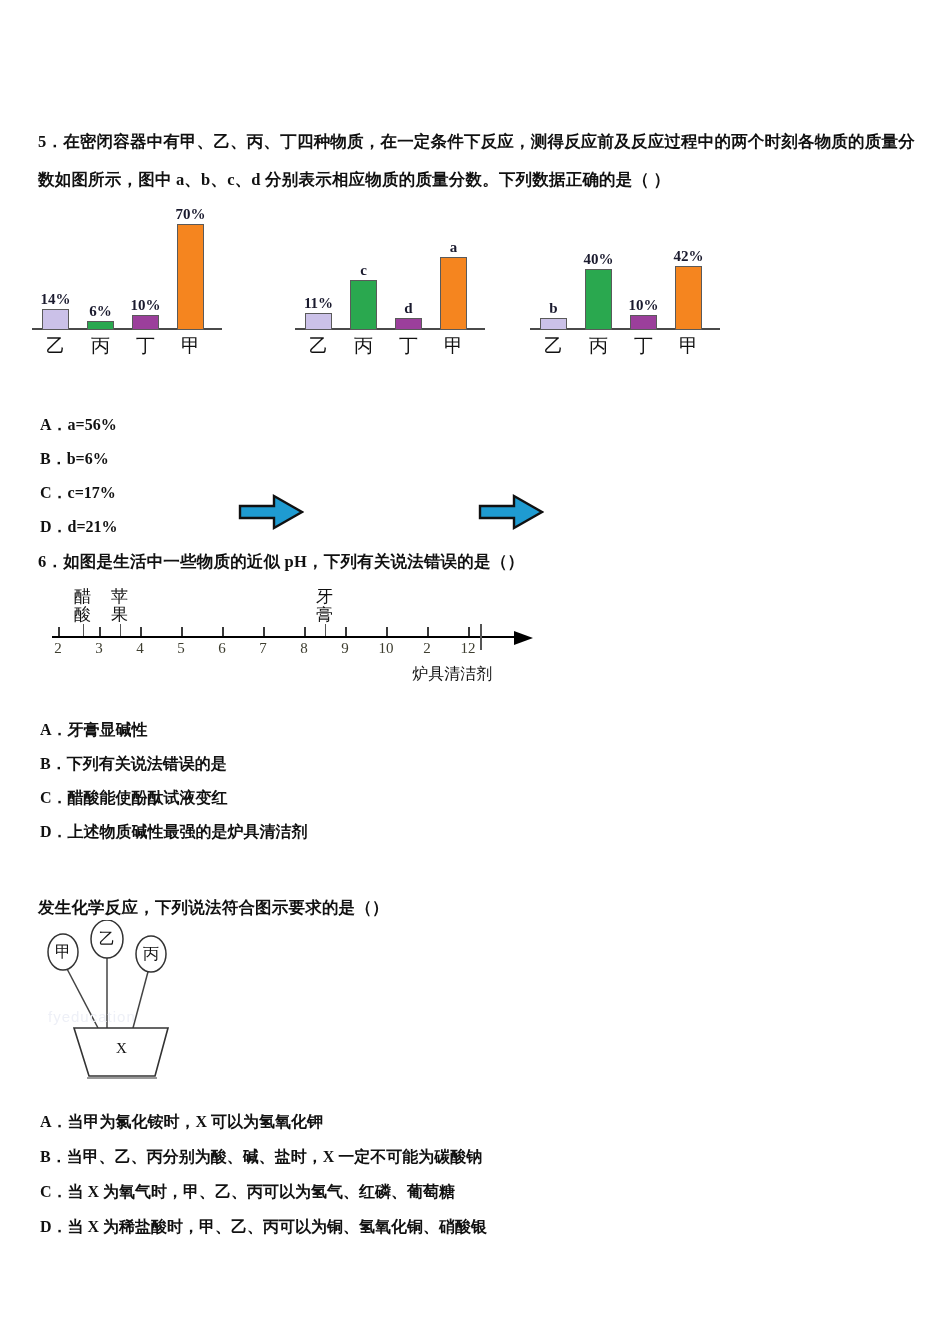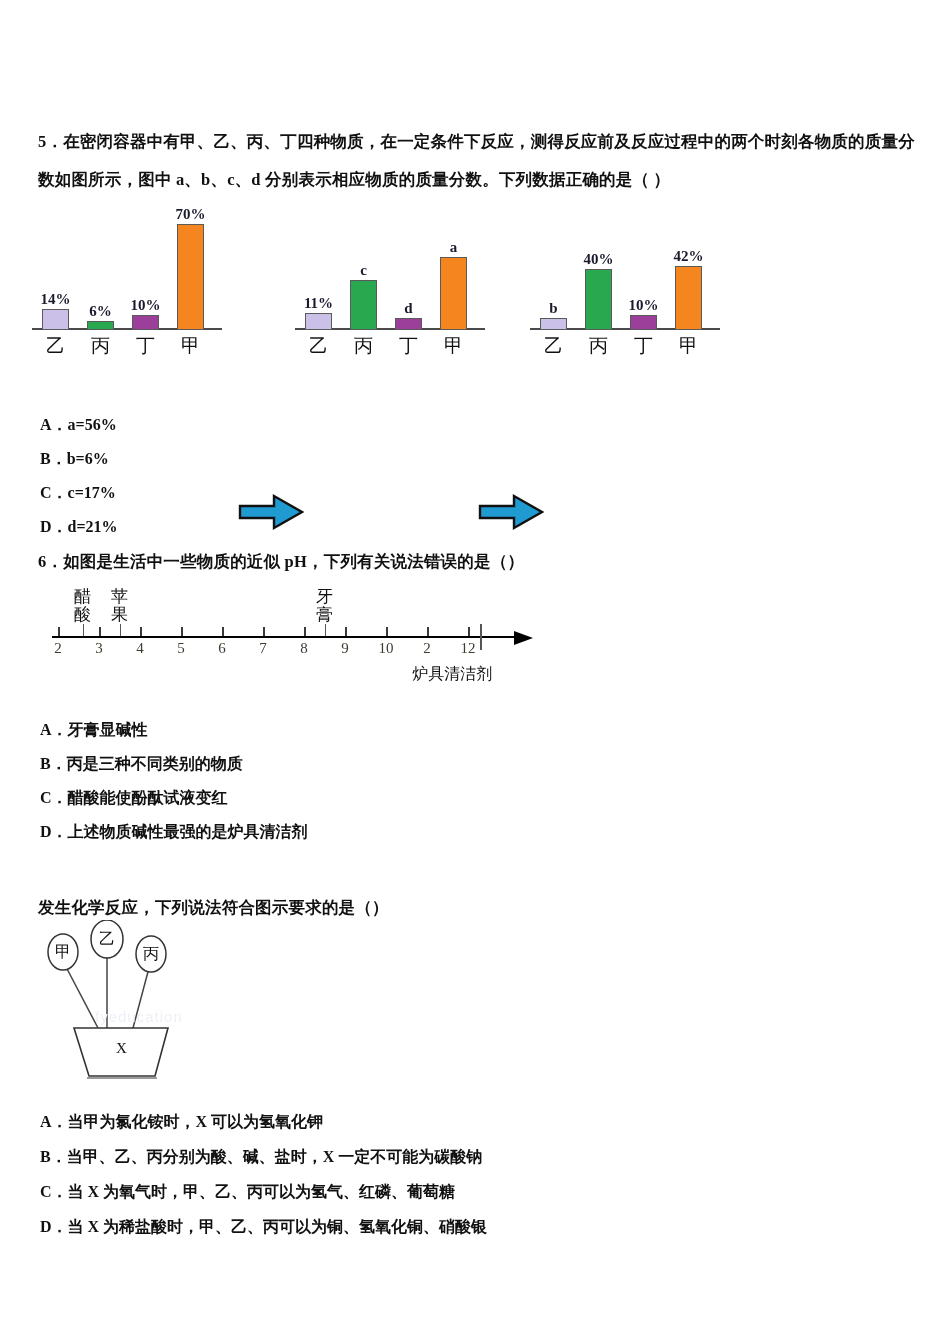--- a/index.html
+++ b/index.html
@@ -287,21 +287,21 @@
 膏</div>
       <div class="phendbar" style="left: 272.5px; top: 36px; height: 12px;"></div>
       <div class="phendbar" style="left: 428.3px; top: 36px; height: 26px;"></div>
       <div class="phlabel-h" style="left: 360.3px; top: 76px;">炉具清洁剂</div>
     </div>
 
   <div class="opt" style="left:40px; top:720px;">
     <span class="lbl">A．</span><span>牙膏显碱性</span>
   </div>
   <div class="opt" style="left:40px; top:754px;">
-    <span class="lbl">B．</span><span>丙是三种不同类别的物质</span>
+    <span class="lbl">B．</span><span>下列有关说法错误的是</span>
   </div>
   <div class="opt" style="left:40px; top:788px;">
     <span class="lbl">C．</span><span>醋酸能使酚酞试液变红</span>
   </div>
   <div class="opt" style="left:40px; top:822px;text-align:right;">
     <span class="lbl">D．</span><span>上述物质碱性最强的是炉具清洁剂</span>
   </div>
 
   <div class="qtext" style="left:38px; top:896px;">发生化学反应，下列说法符合图示要求的是（）</div>
 
@@ -316,21 +316,21 @@
       <line x1="49" y1="158" x2="119" y2="158" stroke="#999" stroke-width="2"></line>
 
       <ellipse cx="25" cy="32" rx="15" ry="18" fill="#ffffff" stroke="#333" stroke-width="1.5"></ellipse>
       <ellipse cx="69" cy="19" rx="16" ry="19" fill="#ffffff" stroke="#333" stroke-width="1.5"></ellipse>
       <ellipse cx="113" cy="34" rx="15" ry="18" fill="#ffffff" stroke="#333" stroke-width="1.5"></ellipse>
     </svg>
     <div class="funnel-label" id="node0" style="left:17px; top:22px;">甲</div>
     <div class="funnel-label" id="node1" style="left:61px; top:9px;">乙</div>
     <div class="funnel-label" id="node2" style="left:105px; top:24px;">丙</div>
     <div class="funnel-label" style="left:78px; top:120px; font-size:15px;">X</div>
-    <div class="watermark" style="left:10px; top:88px;margin-left:47px;">fyeducation</div>
+    <div class="watermark" style="left:10px; top:88px;">fyeducation</div>
   </div>
 
   <div class="opt" style="left:40px; top:1112px;">
     <span class="lbl">A．</span><span>当甲为氯化铵时，X 可以为氢氧化钾</span>
   </div>
   <div class="opt" style="left:40px; top:1182px;">
     <span class="lbl">C．</span><span>当 X 为氧气时，甲、乙、丙可以为氢气、红磷、葡萄糖</span>
   </div>
   <div class="opt" style="left:40px; top:1147px;">
     <span class="lbl">B．</span><span>当甲、乙、丙分别为酸、碱、盐时，X 一定不可能为碳酸钠</span>

